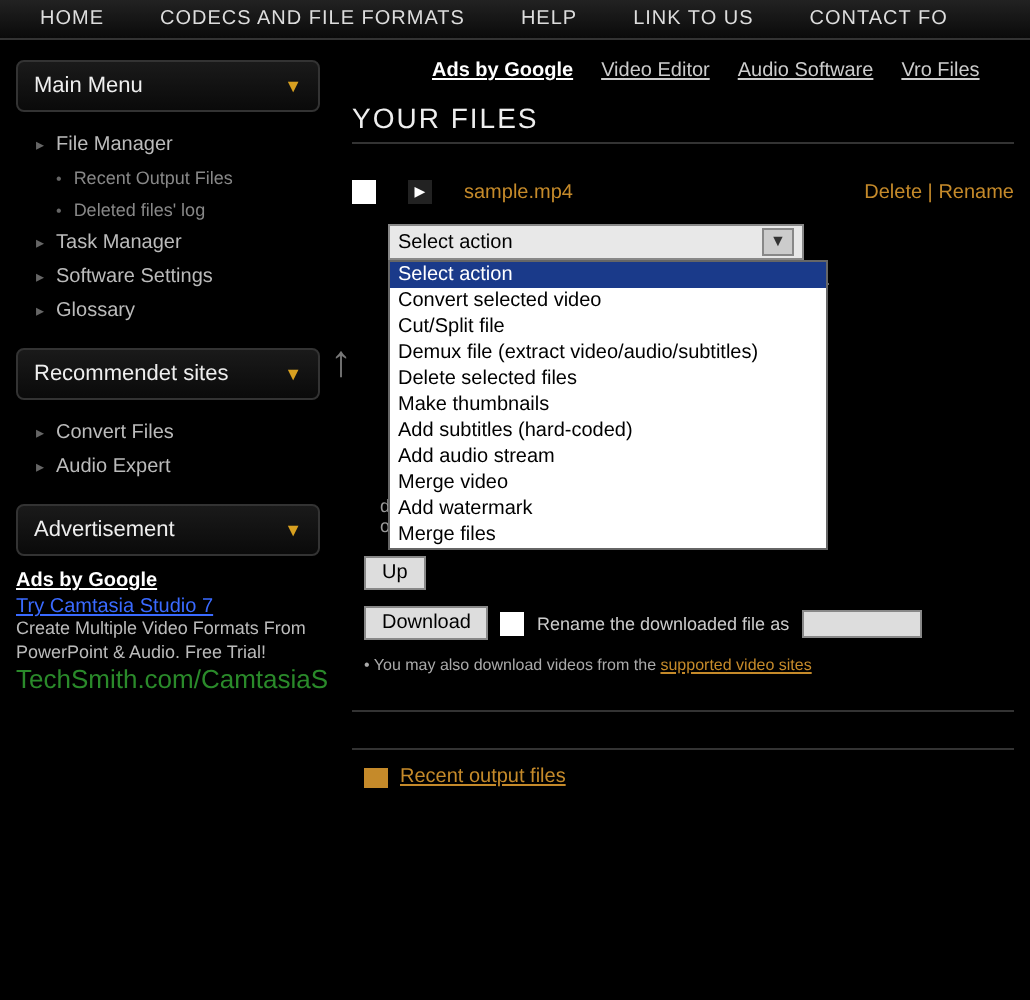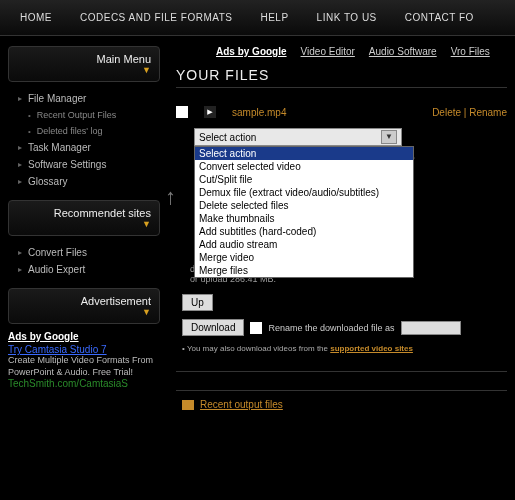--- a/index.html
+++ b/index.html
@@ -1,21 +1,21 @@
 <!DOCTYPE html>
 <html><head>
 <meta charset="utf-8">
 <style>
 * { margin:0; padding:0; box-sizing:border-box; }
 body { background:#000; color:#ccc; font-family:Arial,sans-serif; font-size:11px; width:515px; height:500px; overflow:hidden; }
-.topnav { background:linear-gradient(#222,#0a0a0a); height:36px; display:flex; align-items:center; padding:0 6px; border-bottom:1px solid #333; }
+.topnav { background:linear-gradient(#222,#0a0a0a); height:20px; display:flex; align-items:center; padding:0 6px; border-bottom:1px solid #333; }
 .topnav a { color:#ddd; text-decoration:none; font-size:10px; padding:0 14px; letter-spacing:0.5px; }
 .layout { display:flex; }
 .side { width:168px; padding:10px 8px; }
-.panel-h { background:linear-gradient(#1a1a1a,#0a0a0a); border:1px solid #333; border-radius:4px; padding:6px 8px; display:flex; justify-content:space-between; align-items:flex-end; color:#eee; font-size:11px; margin-bottom:6px;flex-direction:column; }
+.panel-h { background:linear-gradient(#1a1a1a,#0a0a0a); border:1px solid #333; border-radius:4px; padding:6px 8px; display:flex; justify-content:space-between; align-items:center; color:#eee; font-size:11px; margin-bottom:6px; }
 .chev { color:#d8a020; font-size:9px; }
 .side ul { list-style:none; padding:2px 0 10px 2px; }
 .side li { display:flex; align-items:center; color:#bbb; font-size:10px; padding:3px 0 3px 8px; }
 .side li::before { content:"▸"; color:#666; margin-right:6px; font-size:8px; }
 .side li.sub { padding-left:18px; color:#888; font-size:9px; }
 .side li.sub::before { content:"•"; }
 .main { flex:1; padding:10px 8px; position:relative; }
 .adrow { display:flex; gap:14px; align-items:center; font-size:10px; margin-bottom:10px; padding-left:40px; }
 .adrow .lbl { color:#fff; font-weight:bold; text-decoration:underline; }
 .adrow a { color:#ccc; text-decoration:underline; }
@@ -31,29 +31,29 @@
 .selbtn { width:16px; height:14px; background:#ccc; border:1px solid #888; color:#333; text-align:center; font-size:8px; line-height:12px; }
 .dd { position:absolute; top:18px; left:0; width:220px; background:#fff; border:1px solid #666; z-index:10; }
 .dd div { color:#000; font-size:10px; padding:1px 4px; }
 .dd .hl { background:#1a3a8a; color:#fff; }
 .cursor { position:absolute; right:-14px; top:20px; color:#fff; font-size:12px; pointer-events:none; }
 .info { margin:118px 0 0 14px; color:#999; font-size:9px; }
 .btn { background:#ddd; color:#000; border:1px solid #888; padding:2px 8px; font-size:10px; margin:10px 0 0 6px; display:inline-block; }
 .renrow { display:flex; align-items:center; gap:6px; margin:8px 0 0 6px; font-size:9px; color:#ccc; }
 .renbox { width:60px; height:14px; background:#ddd; border:1px solid #888; }
 .tip { font-size:8px; color:#aaa; margin:8px 0 0 6px; }
-.tip a { color:#c58a2a; text-decoration:underline;font-weight:bold; }
+.tip a { color:#c58a2a; text-decoration:underline; }
 hr.sep { border:none; border-top:1px solid #333; margin:18px 0 8px; }
 .recent { display:flex; align-items:center; gap:6px; font-size:10px; color:#c58a2a; text-decoration:underline; margin-left:6px; }
 .fico { width:12px; height:10px; background:#c58a2a; }
 .adbox { margin-top:4px; }
 .adg { color:#fff; font-weight:bold; font-size:10px; text-decoration:underline; }
 .adt { color:#3a6aff; font-size:10px; text-decoration:underline; display:block; margin-top:2px; }
 .adx { color:#bbb; font-size:9px; line-height:1.3; }
-.adu { color:#2a8a2a; font-size:10px; }
+.adu { color:#2a8a2a; font-size:13px; }
 </style>
 </head>
 <body>
 
 <div class="topnav">
   <a>HOME</a>
   <a>CODECS AND FILE FORMATS</a>
   <a>HELP</a>
   <a>LINK TO US</a>
   <a>CONTACT FO</a>
@@ -124,20 +124,21 @@
       <div class="dd">
         <div class="hl">Select action</div>
         <div>Convert selected video</div>
         <div>Cut/Split file</div>
         <div>Demux file (extract video/audio/subtitles)</div>
         <div>Delete selected files</div>
         <div>Make thumbnails</div>
         <div>Add subtitles (hard-coded)</div>
         <div>Add audio stream</div>
         <div>Merge video</div>
+        <div>Add watermark</div>
         <div>Merge files</div>
       </div>
       <span class="cursor">↖</span>
     </div>
 
     <div class="info">
       <span>d) is 300 MB.</span><br>
       <span>or upload 286.41 MB.</span>
     </div>
 

